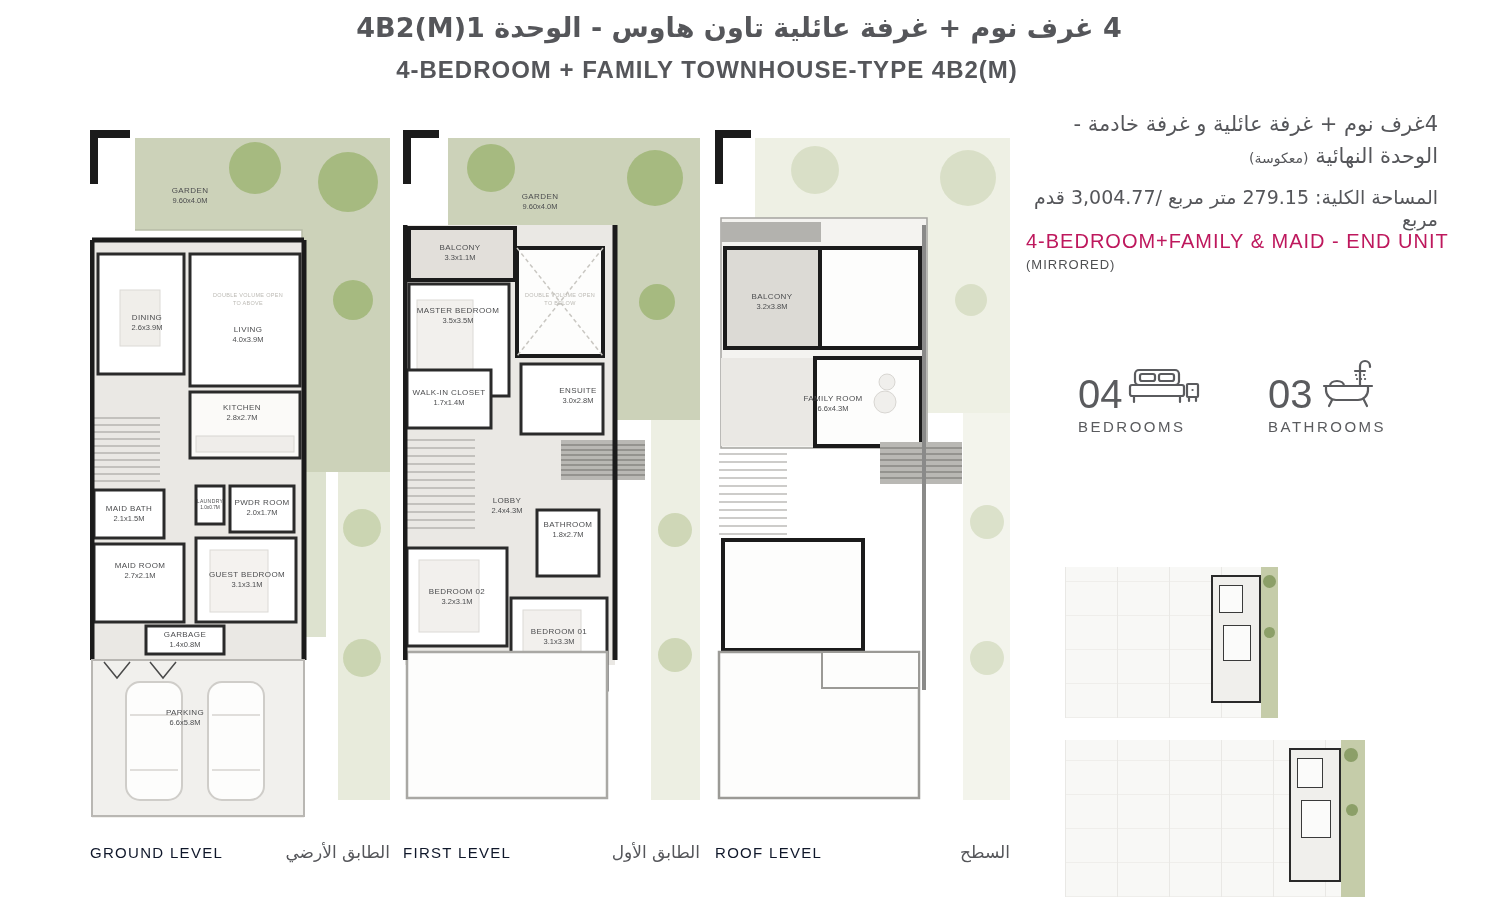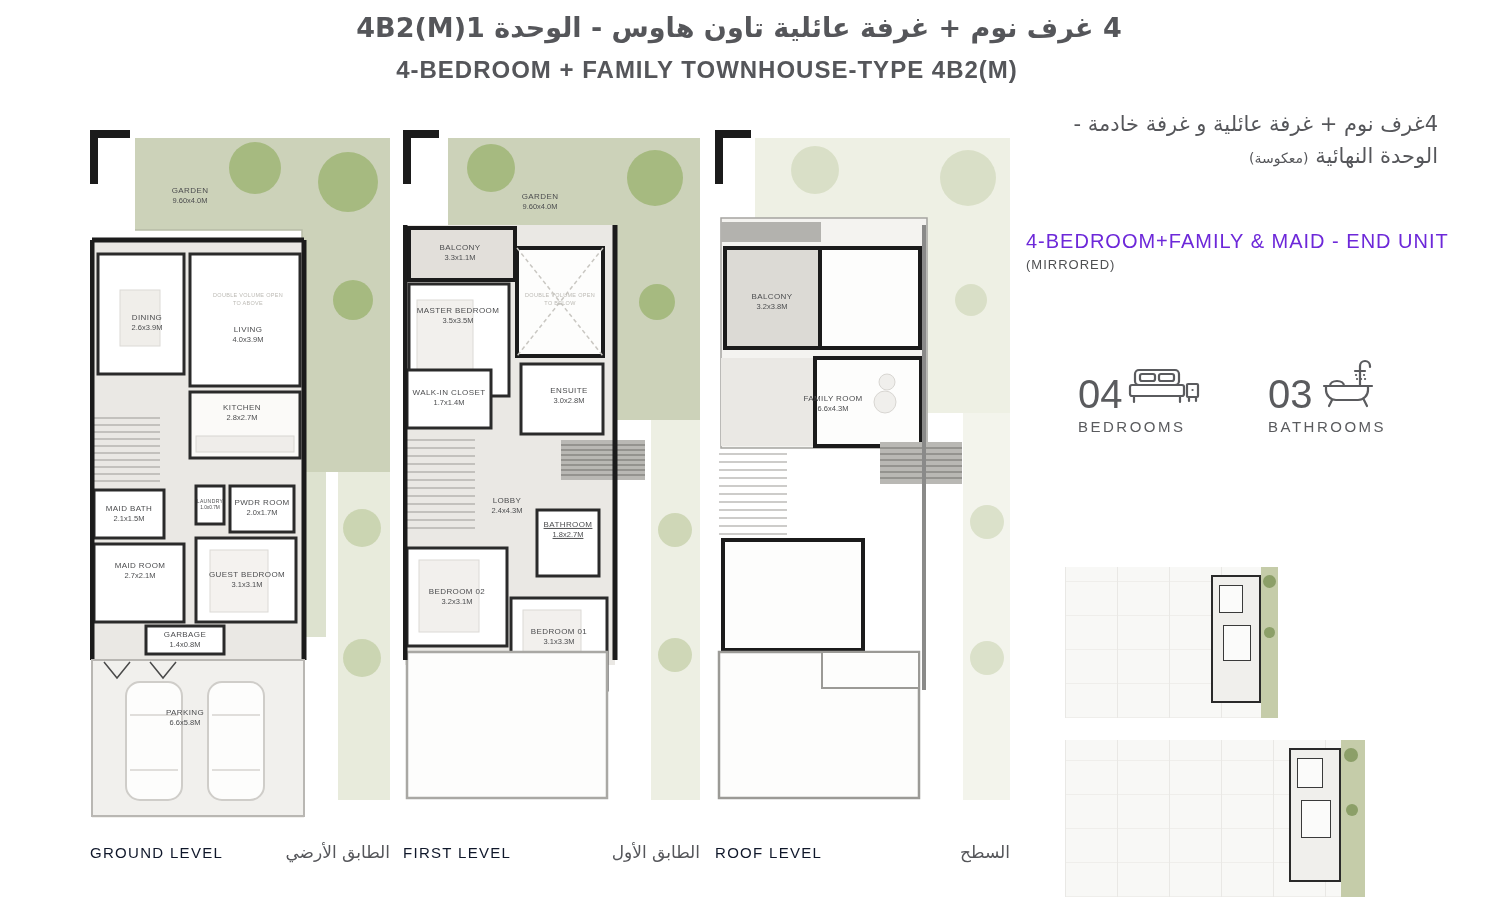--- a/index.html
+++ b/index.html
@@ -21,21 +21,21 @@
   .note{position:absolute;transform:translate(-50%,-50%);width:72px;text-align:center;
         font-size:5.5px;color:#bcbab4;line-height:1.4;letter-spacing:.3px;white-space:normal;}
   .cap-row{position:absolute;top:842px;display:flex;justify-content:space-between;align-items:baseline;}
   .cap-en{font-size:15px;letter-spacing:1.3px;color:#0f172a;}
   .cap-ar{font-size:17px;color:#55565a;}
   
   .ip-ar1{left:1026px;top:112px;width:412px;text-align:right;font-size:21px;color:#55565a;}
   .ip-ar2{left:1026px;top:144px;width:412px;text-align:right;font-size:21px;color:#55565a;}
   .ip-ar2 .small-note{font-size:14px;}
   .ip-area{left:1026px;top:186px;width:412px;text-align:right;font-size:19px;color:#55565a;}
-  .ip-head{left:1026px;top:230px;width:440px;font-size:20px;letter-spacing:1px;color:#6d28d9;}
+  .ip-head{left:1026px;top:230px;width:440px;font-size:20px;letter-spacing:1px;color:#be185d;}
   .ip-mirr{left:1026px;top:257px;font-size:13px;letter-spacing:1px;color:#4f5052;}
   .ip-total{left:1026px;top:292px;font-size:16.5px;letter-spacing:1px;color:#4f5052;}
   
   .stat-num{font-size:40px;color:#5a5b5e;}
   .stat-lbl{font-size:15px;letter-spacing:2.5px;color:#5a5b5e;}
   
   .thumb{position:absolute;background:
       repeating-linear-gradient(90deg,#e9e8e5 0 1px,transparent 1px 52px),
       repeating-linear-gradient(0deg,#efeeeb 0 1px,transparent 1px 34px),
       #f8f8f6;}
@@ -195,29 +195,29 @@
     </div>
     <div class="rlabel" style="left:55px;top:186px;">
       <span class="nm">MASTER BEDROOM</span>
         <span class="dm">3.5x3.5M</span>
     </div>
     <div class="note" style="left:157px;top:170px;">DOUBLE VOLUME OPEN TO BELOW</div>
     <div class="rlabel" style="left:46px;top:268px;">
       <span class="nm">WALK-IN CLOSET</span>
         <span class="dm">1.7x1.4M</span>
     </div>
-    <div class="rlabel" style="left:166px;top:266px;">
+    <div class="rlabel" style="left:175px;top:266px;">
       <span class="nm">ENSUITE</span>
         <span class="dm">3.0x2.8M</span>
     </div>
     <div class="rlabel" style="left:104px;top:376px;">
       <span class="nm">LOBBY</span>
         <span class="dm">2.4x4.3M</span>
     </div>
-    <div class="rlabel" style="left:165px;top:400px;text-decoration:underline;">
+    <div class="rlabel" style="left:165px;top:400px;">
       <span class="nm">BATHROOM</span>
         <span class="dm">1.8x2.7M</span>
     </div>
     <div class="rlabel" style="left:54px;top:467px;">
       <span class="nm">BEDROOM 02</span>
         <span class="dm">3.2x3.1M</span>
     </div>
     <div class="rlabel" style="left:156px;top:507px;">
       <span class="nm">BEDROOM 01</span>
         <span class="dm">3.1x3.3M</span>
@@ -284,20 +284,21 @@
   <div class="cap-row" style="left:403px;width:297px;">
     <span class="cap-en">FIRST LEVEL</span>
     <span class="cap-ar ar">الطابق الأول</span>
   </div>
 
   <div class="abs ip-ar1 ar">4غرف نوم + غرفة عائلية و غرفة خادمة -</div>
   <div class="abs ip-ar2 ar">
     <span>الوحدة النهائية</span>
     <span class="small-note">(معكوسة)</span>
   </div>
+  <div class="abs ip-area ar">المساحة الكلية: 279.15 متر مربع /3,004.77 قدم مربع</div>
   <div class="abs ip-head">4-BEDROOM+FAMILY &amp; MAID - END UNIT</div>
   <div class="abs ip-mirr">(MIRRORED)</div>
 
   <div class="abs stat-num" style="left:1078px;top:372px;">04</div>
   <svg class="abs" style="left:1128px;top:368px;" width="72" height="44" viewBox="0 0 72 44" fill="none" stroke="#5a5b5e" stroke-width="2.2" stroke-linecap="round" stroke-linejoin="round">
     <rect x="7" y="2" width="44" height="15" rx="4"></rect>
     <rect x="12" y="6" width="15" height="7" rx="2"></rect>
     <rect x="31" y="6" width="15" height="7" rx="2"></rect>
     <rect x="2" y="17" width="54" height="11" rx="2"></rect>
     <path d="M6,28 v6 M52,28 v6"></path>

